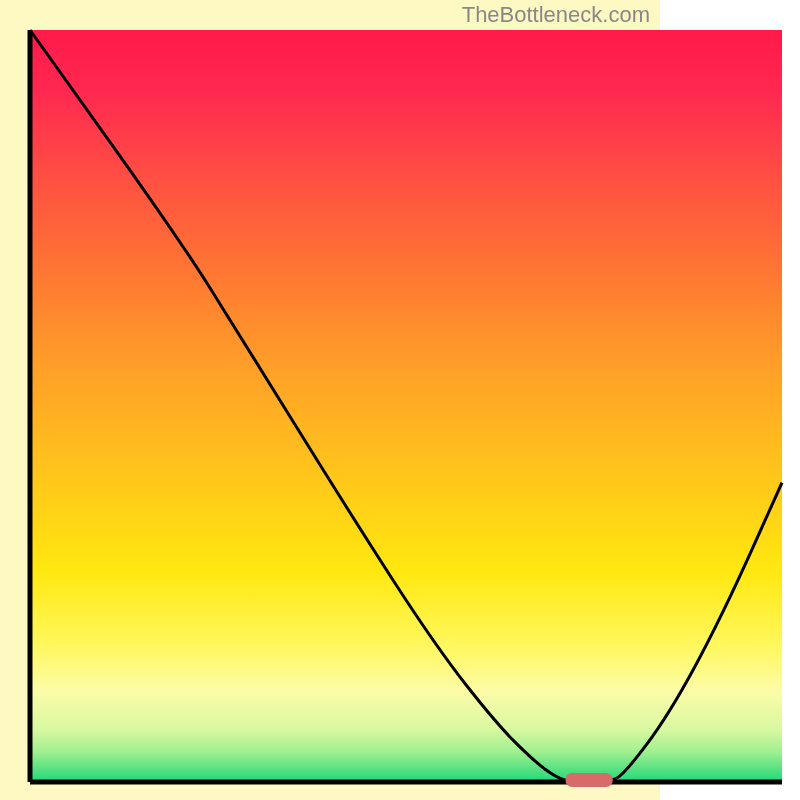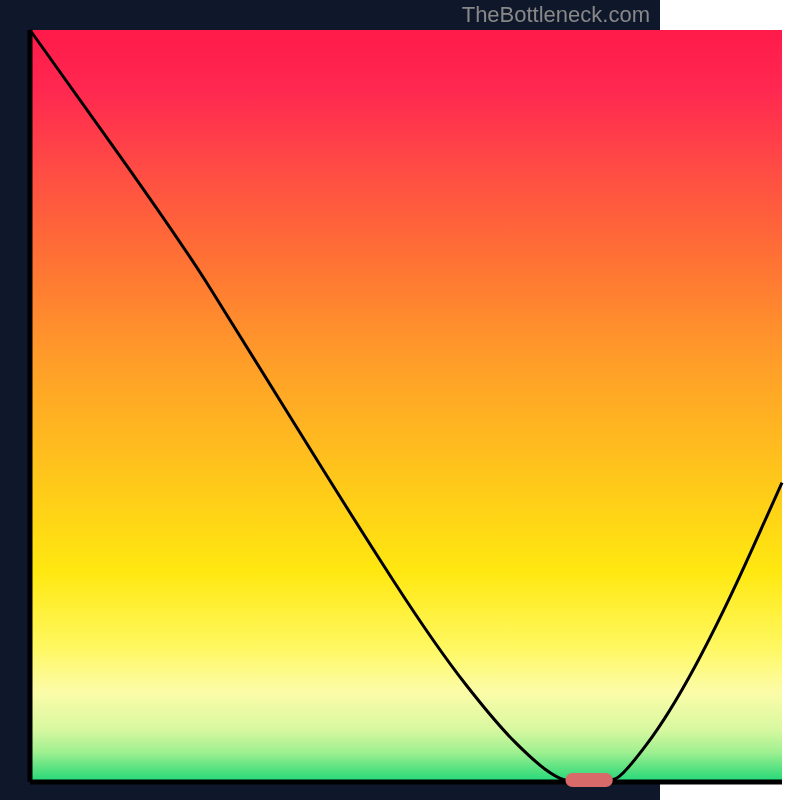--- a/index.html
+++ b/index.html
@@ -7,21 +7,21 @@
     padding: 0;
     width: 800px;
     height: 800px;
     overflow: hidden;
     font-family: Arial, sans-serif;
   }
   .container {
     position: relative;
     width: 660px;
     height: 800px;
-    background: #0f172a;
+    background: #fef9c3;
   }
   .watermark {
     position: absolute;
     top: 2px;
     right: 10px;
     font-size: 22px;
     color: #888;
     font-family: Arial, sans-serif;
     z-index: 10;
   }

